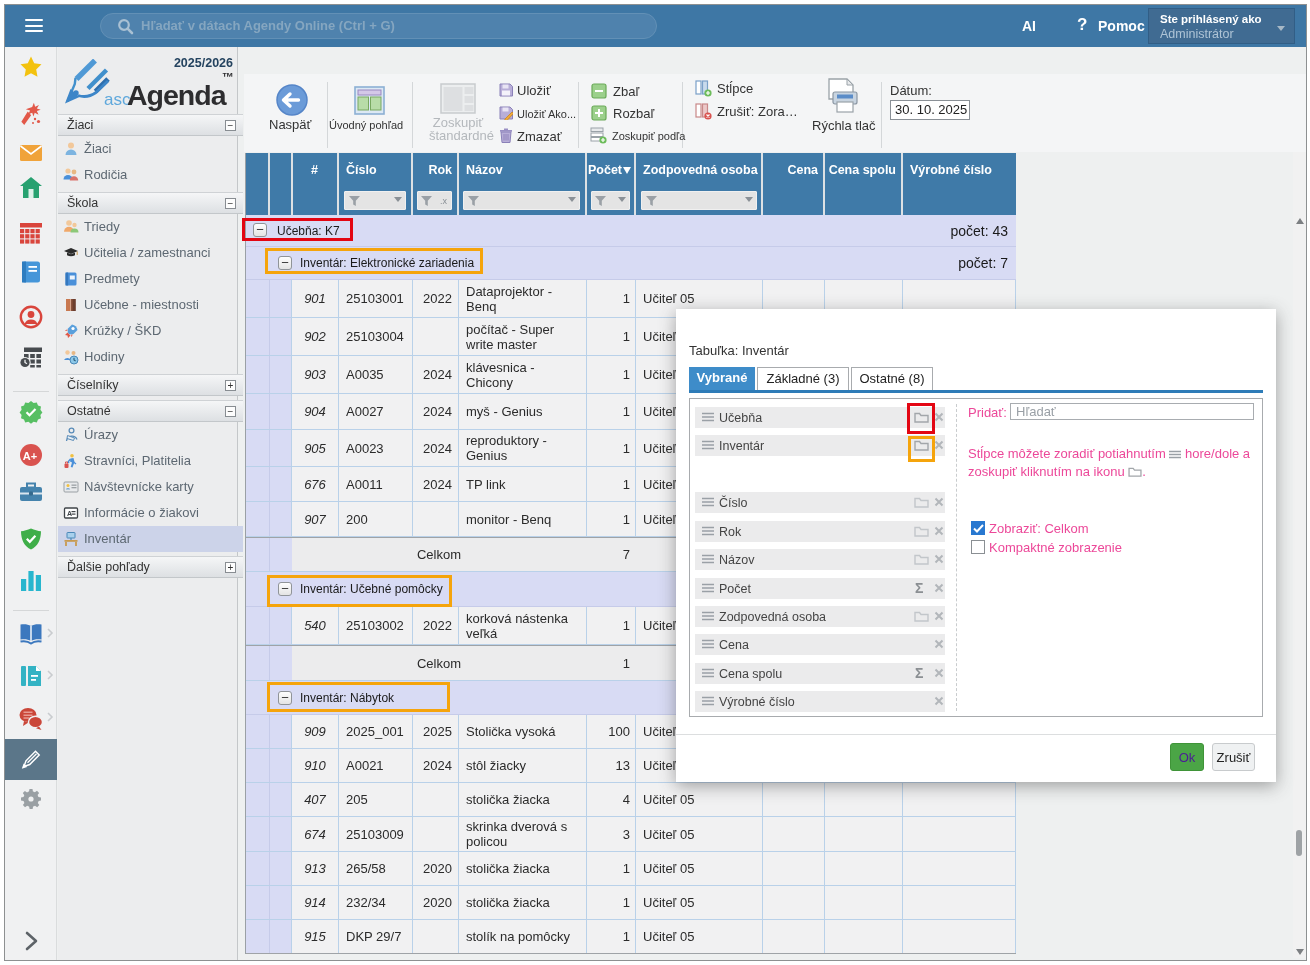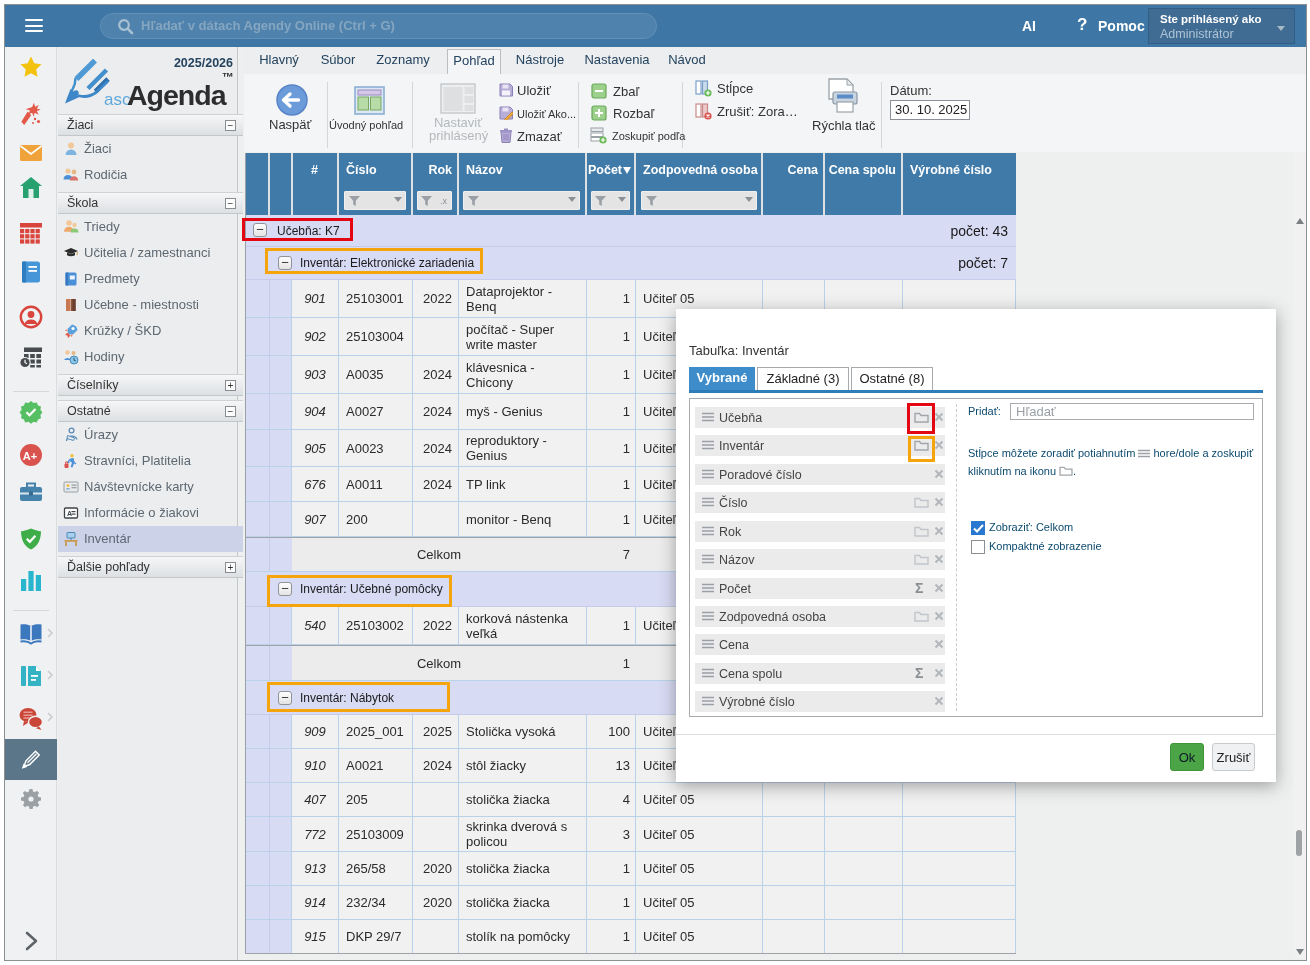--- a/index.html
+++ b/index.html
@@ -95,24 +95,24 @@
 .dtab.act { background:#3e8cc9; color:#fff; font-weight:bold; border:none; }
 #dlg-underline { position:absolute; left:13px; top:81px; width:574px; height:3px; background:#2e7cb8; }
 #dlg-box { position:absolute; left:13px; top:89px; width:574px; height:319px; border:1px solid #a8abae; }
 .lrow { position:absolute; left:5px; width:250px; height:21px; background:#ebebec; }
 .lrow .t { position:absolute; left:24px; top:3.5px; font-size:12.5px; color:#444; white-space:nowrap; }
 .lrow svg.h { position:absolute; left:7px; top:5px; }
 .lrow svg.fo { position:absolute; left:219px; top:4px; }
 .lrow .sig { position:absolute; left:220px; top:2px; font-size:14px; color:#8b8f93; font-weight:bold; }
 .lrow svg.xi { position:absolute; left:239px; top:5px; }
 #dashline { position:absolute; left:280px; top:95px; height:307px; width:0; border-left:1px dashed #c9ccce; }
-.dlbl { position:absolute; font-size:11px; color:#0c4a6e; }
+.dlbl { position:absolute; font-size:13px; color:#ec4899; }
 #dlg-hr { position:absolute; left:0; top:425px; width:600px; height:1px; background:#dcdedf; }
 .btn { position:absolute; top:434px; height:28px; border-radius:3px; font-size:13px; text-align:center; line-height:27px; }
-#btn-ok { left:494px; width:34px; background:#4ba546; color:#0f172a; border:1px solid #3f9438; }
+#btn-ok { left:494px; width:34px; background:#4ba546; color:#4c1d95; border:1px solid #3f9438; }
 #btn-cancel { left:536px; width:43px; background:#eff1f2; color:#222; border:1px solid #c8cbcd; }
 .cb { position:absolute; width:14px; height:14px; border:1px solid #8a8f93; background:#fff; }
 .cb.on { background:#2878d0; border-color:#2878d0; }
 .cb.on svg { position:absolute; left:1px; top:2px; }
 </style>
 </head>
 <body>
 <div id="app">
   <div id="topbar">
     <div id="hamb">
@@ -370,29 +370,20 @@
           </svg>Informácie o žiakovi</div>
       <div class="mitem sel"><svg width="16" height="16" viewBox="0 0 16 16">
             <rect x="4" y="1.5" width="8" height="5.5" rx="0.5" fill="#a8d0ec" stroke="#4a88b8" stroke-width="1"></rect>
             <path d="M8 7v2" stroke="#4a88b8" stroke-width="1.2"></path>
             <rect x="1.5" y="9" width="13" height="1.8" fill="#c89a50"></rect>
             <path d="M3 11v4M13 11v4" stroke="#c89a50" stroke-width="1.8"></path>
           </svg>Inventár</div>
       <div class="mhdr">Ďalšie pohľady<div class="pm">+</div></div>
     </div>
   </div>
-  <div id="tabs">
-    <div class="tab" style="left:5px;width:60px">Hlavný</div>
-    <div class="tab" style="left:64px;width:60px">Súbor</div>
-    <div class="tab" style="left:126px;width:66px">Zoznamy</div>
-    <div class="tab act" style="left:203px;width:54px">Pohľad</div>
-    <div class="tab" style="left:266px;width:60px">Nástroje</div>
-    <div class="tab" style="left:338px;width:70px">Nastavenia</div>
-    <div class="tab" style="left:413px;width:60px">Návod</div>
-  </div>
   <div id="ribbon">
     <div class="rsep" style="left:83px"></div>
       <div class="rsep" style="left:168px"></div>
       <div class="rsep" style="left:334px"></div>
       <div class="rsep" style="left:438px"></div>
       <div class="rsep" style="left:637px"></div>
 
     <svg class="ricon" style="left:32px;top:10px" width="32" height="32" viewBox="0 0 32 32">
         <circle cx="16" cy="16" r="15" fill="#6b9bd8" stroke="#5585c8" stroke-width="1.5"></circle>
         <path d="M8.5 16h14M14 10l-6.5 6 6.5 6" fill="none" stroke="#fff" stroke-width="3.4" stroke-linecap="round" stroke-linejoin="round"></path>
@@ -407,21 +398,21 @@
       </svg>
     <div class="rlbl sm" style="left:85px;top:45px">Úvodný pohľad</div>
 
     <svg class="ricon" style="left:196px;top:9px" width="36" height="31" viewBox="0 0 36 31">
         <rect x="1" y="1" width="34" height="29" fill="#eceeef" stroke="#c8cbce" stroke-width="1.5"></rect>
         <rect x="3.5" y="4" width="19" height="24" fill="#dddfe1"></rect>
         <rect x="24.5" y="4" width="9" height="7" fill="#dddfe1"></rect>
         <rect x="24.5" y="13" width="9" height="7" fill="#dddfe1"></rect>
         <rect x="24.5" y="22" width="9" height="6" fill="#dddfe1"></rect>
       </svg>
-    <div class="rlbl gray" style="left:185px;top:42px;width:58px">Nastaviť prihlásený</div>
+    <div class="rlbl gray" style="left:185px;top:42px;width:58px">Zoskupiť štandardné</div>
 
     <svg class="ricon" style="left:255px;top:9px" width="14" height="14" viewBox="0 0 14 14">
         <path d="M1 1h10l2.5 2.5V13H1z" fill="#b8aed8" stroke="#8a80b8" stroke-width="1"></path>
         <rect x="3.5" y="1.5" width="6" height="4" fill="#e8e4f4"></rect>
         <rect x="3" y="7.5" width="8" height="5" fill="#f4f2fa"></rect>
       </svg>
     <div class="rlbl" style="left:273px;top:9px">Uložiť</div>
     <svg class="ricon" style="left:255px;top:32px" width="14" height="14" viewBox="0 0 14 14">
         <path d="M1 1h10l2.5 2.5V13H1z" fill="#b8aed8" stroke="#8a80b8" stroke-width="1"></path>
         <rect x="3.5" y="1.5" width="6" height="4" fill="#e8e4f4"></rect>
@@ -646,21 +637,21 @@
           <div class="dcell czod">Učiteľ 05</div>
     </div>
     <div class="trow drow" style="top:630px;height:34px">
       <div class="dcell cnum">407</div>
           <div class="dcell ccis">205</div>
           <div class="dcell cnaz">stolička žiacka</div>
           <div class="dcell cpoc">4</div>
           <div class="dcell czod">Učiteľ 05</div>
     </div>
     <div class="trow drow" style="top:664px;height:35px">
-      <div class="dcell cnum">772</div>
+      <div class="dcell cnum">674</div>
           <div class="dcell ccis">25103009</div>
           <div class="dcell cnaz">skrinka dverová s policou</div>
           <div class="dcell cpoc">3</div>
           <div class="dcell czod">Učiteľ 05</div>
     </div>
     <div class="trow drow" style="top:699px;height:34px">
       <div class="dcell cnum">913</div>
           <div class="dcell ccis">265/58</div>
           <div class="dcell crok">2020</div>
           <div class="dcell cnaz">stolička žiacka</div>
@@ -709,29 +700,20 @@
           </svg>
         </div>
       <div class="lrow" style="top:36px">
           <svg class="h" width="12" height="10">
             <path d="M0 1.5h12M0 5h12M0 8.5h12" stroke="#9aa0a6" stroke-width="1.6"></path>
           </svg>
           <span class="t">Inventár</span>
           <svg class="fo" width="15" height="12" viewBox="0 0 15 12">
             <path d="M1 2.5h4.5l1.5 2H14v6.5H1z" fill="none" stroke="#a2a6aa" stroke-width="1.4"></path>
           </svg>
-          <svg class="xi" width="10" height="10">
-            <path d="M1.5 1.5l7 7M8.5 1.5l-7 7" stroke="#b2b6ba" stroke-width="2"></path>
-          </svg>
-        </div>
-      <div class="lrow" style="top:65px">
-          <svg class="h" width="12" height="10">
-            <path d="M0 1.5h12M0 5h12M0 8.5h12" stroke="#9aa0a6" stroke-width="1.6"></path>
-          </svg>
-          <span class="t">Poradové číslo</span>
           <svg class="xi" width="10" height="10">
             <path d="M1.5 1.5l7 7M8.5 1.5l-7 7" stroke="#b2b6ba" stroke-width="2"></path>
           </svg>
         </div>
       <div class="lrow" style="top:93px">
           <svg class="h" width="12" height="10">
             <path d="M0 1.5h12M0 5h12M0 8.5h12" stroke="#9aa0a6" stroke-width="1.6"></path>
           </svg>
           <span class="t">Číslo</span>
           <svg class="fo" width="15" height="12" viewBox="0 0 15 12">

